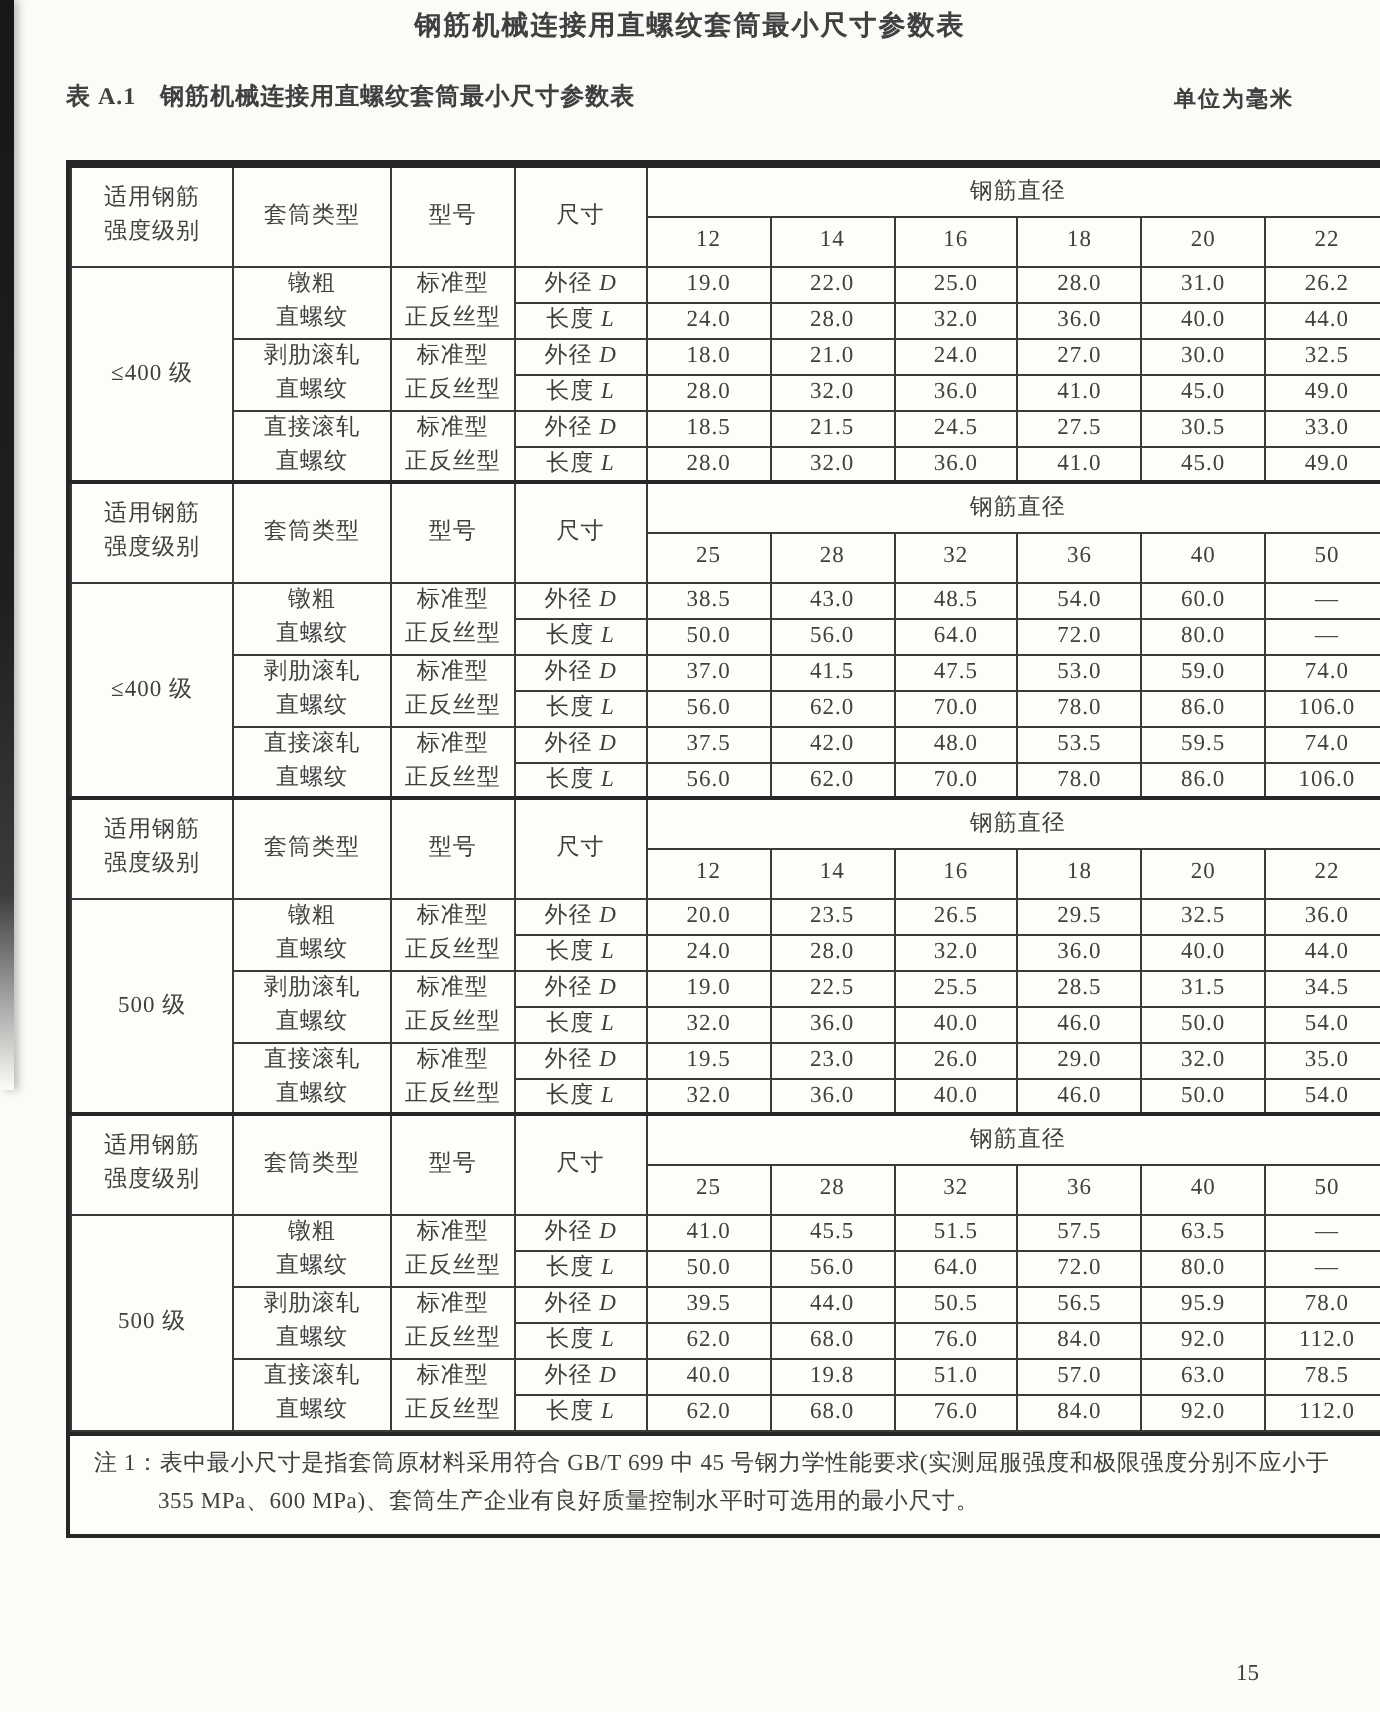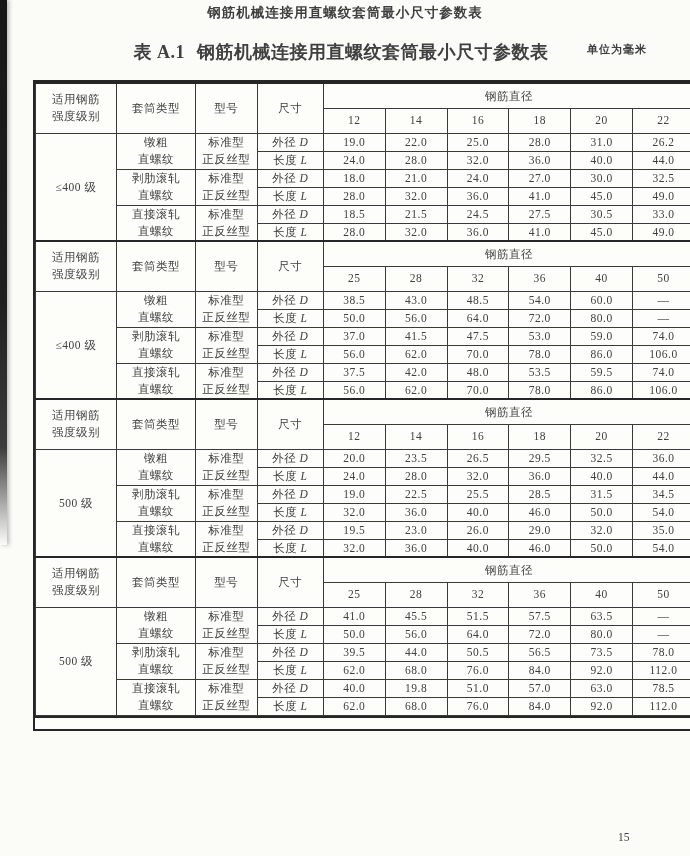--- a/index.html
+++ b/index.html
@@ -12,21 +12,21 @@
   .scan-edge {
     position:absolute; left:0; top:0; width:7px; height:545px;
     background:linear-gradient(180deg,#171717 0%,#1f1f1f 55%,#3c3c3c 82%,rgba(90,90,90,0) 100%);
     box-shadow:2px 0 4px rgba(60,60,60,.35);
   }
   .running-header {
     position:absolute; top:4px; left:0; width:100%;
     text-align:center; font-weight:bold; font-size:13.5px; letter-spacing:1px;
   }
   .caption-row { position:absolute; top:40px; left:33px; width:616px; height:18px; }
-  .caption { position:absolute; left:0; width:100%; text-align:center; font-weight:bold; font-size:18px; letter-spacing:.5px; }
+  .caption { position:absolute; left:0; width:100%; text-align:left; font-weight:bold; font-size:12px; letter-spacing:.5px; }
   .caption .cap-label { margin-right:12px; }
   .unit { position:absolute; right:2px; top:2px; font-weight:bold; font-size:11px; letter-spacing:1px; }
   .table-wrap {
     position:absolute; left:33px; top:80px; width:664px;
     border:2px solid #262626; background:#fdfdfa;
   }
   table { width:100%; border-collapse:collapse; table-layout:fixed; }
   th,td {
     border:1px solid #3a3a3a; text-align:center; vertical-align:middle;
     font-size:11.5px; font-weight:normal; line-height:1.25; overflow:hidden;
@@ -424,21 +424,21 @@
             </td>
             <td class="twolines" rowspan="2">
               <div>标准型</div>
               <div>正反丝型</div>
             </td>
             <td class="dim">外径 <i>D</i></td>
             <td class="val">39.5</td>
             <td class="val">44.0</td>
             <td class="val">50.5</td>
             <td class="val">56.5</td>
-            <td class="val">73.5</td>
+            <td class="val">95.9</td>
             <td class="val">78.0</td>
           </tr>
           <tr>
             <td class="dim">长度 <i>L</i></td>
             <td class="val">62.0</td>
             <td class="val">68.0</td>
             <td class="val">76.0</td>
             <td class="val">84.0</td>
             <td class="val">92.0</td>
             <td class="val">112.0</td>
@@ -465,17 +465,18 @@
             <td class="val">62.0</td>
             <td class="val">68.0</td>
             <td class="val">76.0</td>
             <td class="val">84.0</td>
             <td class="val">92.0</td>
             <td class="val">112.0</td>
           </tr>
         </tbody>
       </table>
     <div class="notes" id="notes">
+        <div class="note">注 1：表中最小尺寸是指套筒原材料采用符合 GB/T 699 中 45 号钢力学性能要求(实测屈服强度和极限强度分别不应小于 355 MPa、600 MPa)、套筒生产企业有良好质量控制水平时可选用的最小尺寸。</div>
       </div>
   </div>
 
   <div class="page-number">15</div>
 </div>
 
 </body></html>

